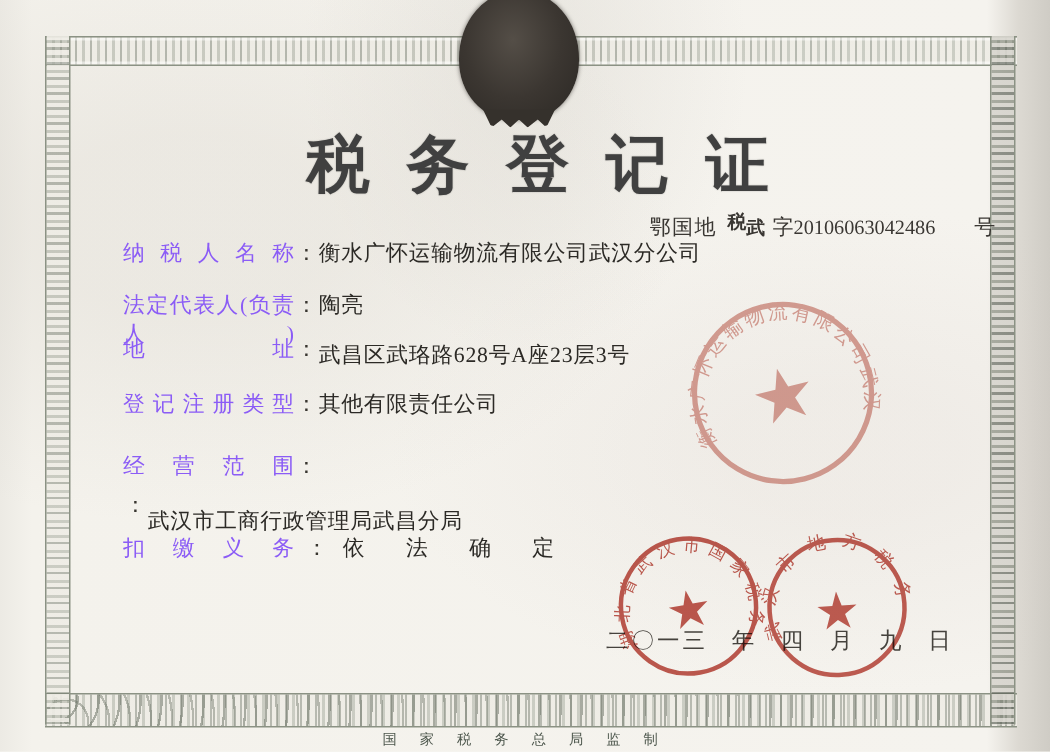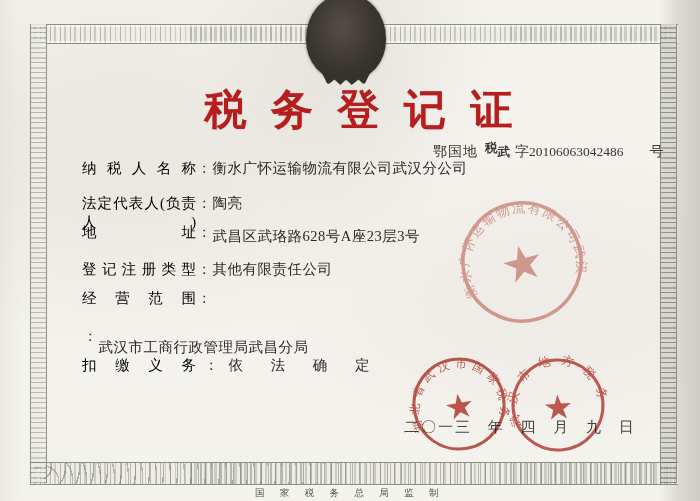--- a/index.html
+++ b/index.html
@@ -54,44 +54,44 @@
   }
   .emblem::after{
     content:"";position:absolute;left:16px;bottom:-5px;width:48px;height:12px;
     background:#35312c;border-radius:0 0 40% 40%;
     clip-path:polygon(0 0,100% 0,88% 100%,76% 55%,62% 100%,50% 55%,38% 100%,26% 55%,12% 100%);
   }
   
   .title{
     position:absolute;left:0;right:0;top:82px;z-index:2;
     text-align:center;padding-left:24px;
-    font-size:42px;font-weight:bold;letter-spacing:7px;color:#b91c1c;
+    font-size:42px;font-weight:bold;letter-spacing:7px;color:#404040;
     text-shadow:0 0 1px rgba(46,44,41,.4);
   }
   
   .certno{position:absolute;left:433px;top:140px;z-index:2;color:#3a3733;font-size:14px;white-space:nowrap;}
   .certno .region{letter-spacing:1px;}
   .certno .bureau{font-size:12.5px;margin-left:7px;font-weight:bold;}
   .certno .bureau-shui{vertical-align:4px;}
   .certno .zi{margin-left:5px;}
   .certno .num{font-size:13.5px;letter-spacing:0;}
   .certno .suffix{margin-left:26px;}
   
   .row{position:absolute;left:82px;z-index:2;display:flex;align-items:flex-start;color:#33302c;}
   .lbl{display:inline-block;width:114px;flex-shrink:0;font-size:14.5px;
-       text-align:justify;text-align-last:justify;white-space:normal;color:#000000;}
+       text-align:justify;text-align-last:justify;white-space:normal;color:#8b5cf6;}
   .colon{font-size:14.5px;margin:0 1px;color:#38352f;}
   .val{font-size:14.5px;font-weight:500;color:#2c2a26;letter-spacing:.5px;}
   .row-name{top:159px;}
   .row-legal{top:194px;}
   .row-addr{top:223px;}
   .row-addr .val{margin-top:4px;}
   .row-type{top:256px;align-items:flex-end;}
   .row-type .val{margin-top:4px;}
-  .row-scope{top:289px;}
+  .row-scope{top:301px;}
   .row-scope .val{
     width:452px;font-size:11px;line-height:11px;letter-spacing:0;
     text-align:justify;margin-top:2px;color:#3a3733;font-weight:400;
   }
   .row-authority{top:327px;}
   .row-authority .val{margin-top:11px;}
   .row-withhold{top:356px;}
   .row-withhold .colon{margin:0 10px 0 8px;}
   .row-withhold .val{letter-spacing:12px;}
   

